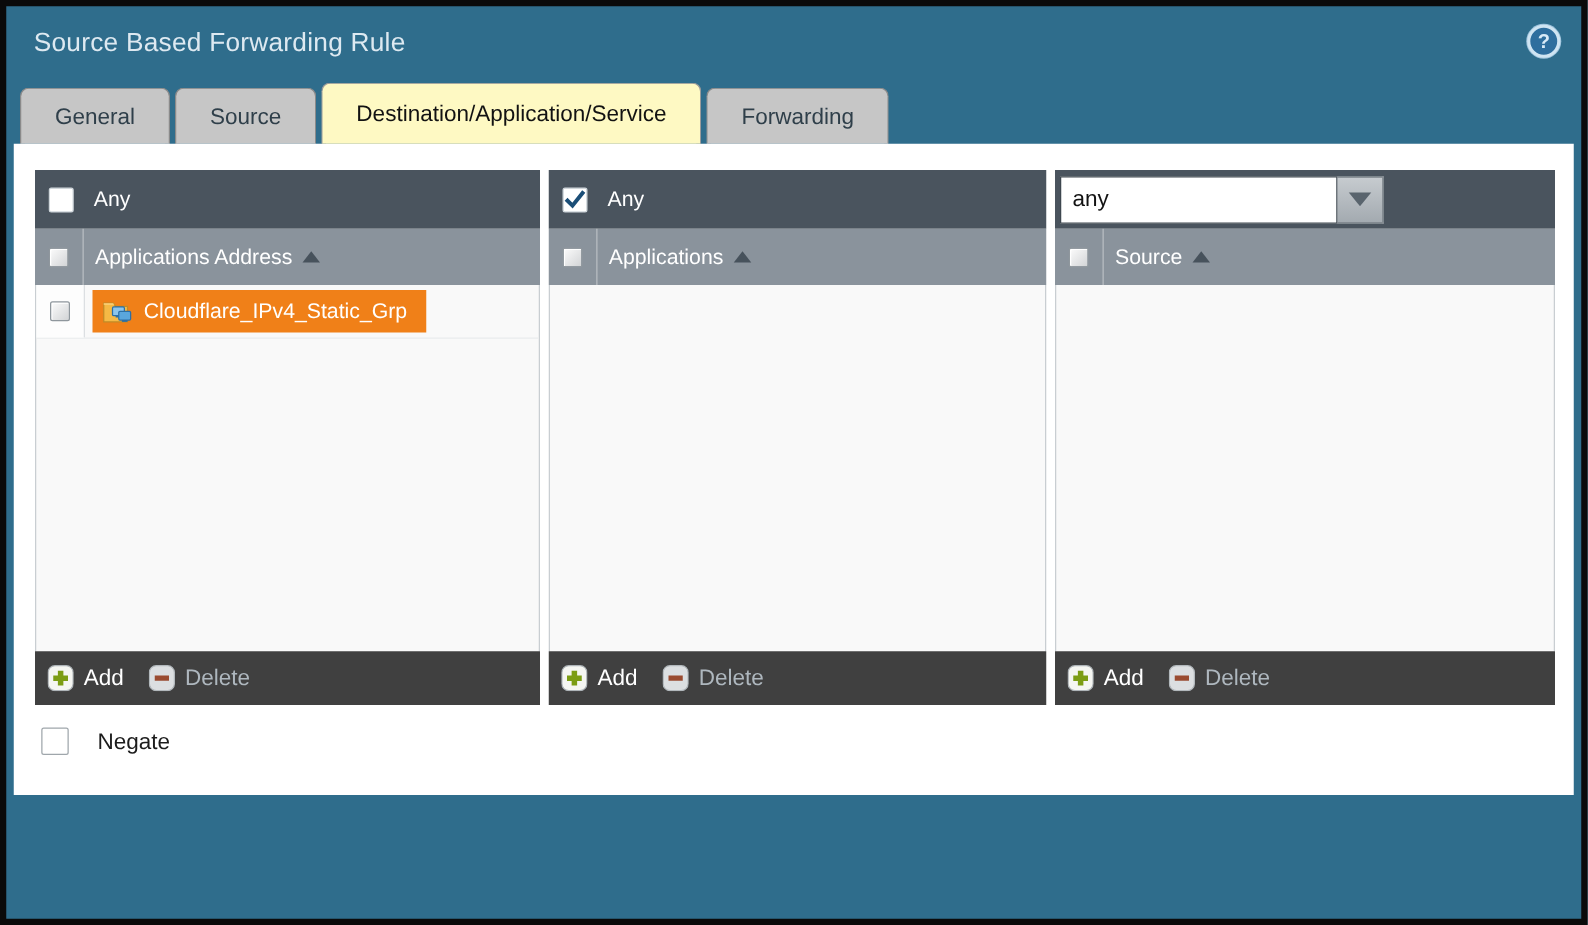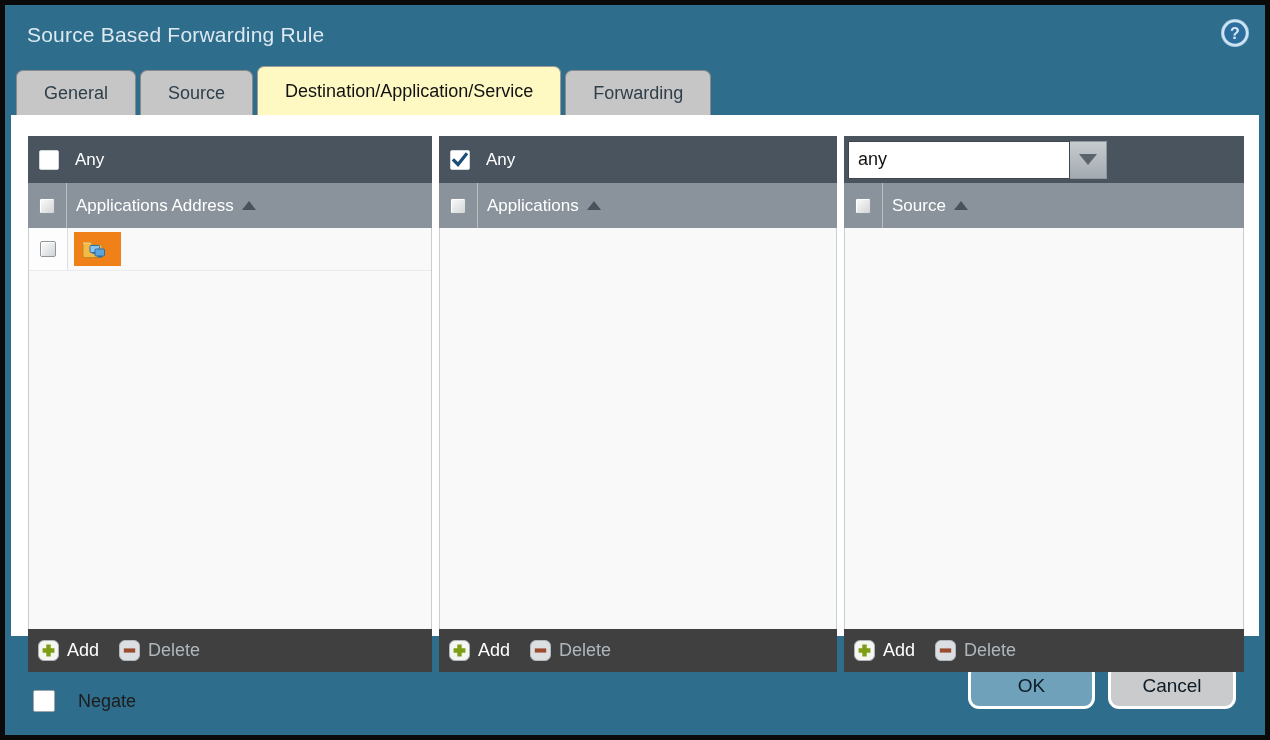--- a/index.html
+++ b/index.html
@@ -32,21 +32,21 @@
   }
   .tab.active {
     background:#fef9c3; color:#121212;
     height:49px; border-color:#9A9A9A;
     position:relative; z-index:3;
   }
 
   
   .panel { background:#FFFFFF; margin:0 6px; height:521px; position:relative; z-index:2; }
   .cols { display:flex; padding:21px 0 0 17px; }
-  .col { height:536px; display:flex; flex-direction:column; margin-right:7px; }
+  .col { height:428px; display:flex; flex-direction:column; margin-right:7px; }
   .col-dest { width:404px; }
   .col-apps { width:398px; }
   .col-svc  { width:400px; }
 
   .col-top {
     background:#4A545E; height:47px; flex:0 0 47px;
     display:flex; align-items:center; padding-left:11px;
     color:#FFFFFF; font-size:17px;
   }
   .col-top .any-label { margin-left:16px; }
@@ -199,20 +199,21 @@
             </span>
             <span class="item-chip">
               <svg width="24" height="20" viewBox="0 0 24 20">
                 <path d="M1 3.5 h7.5 l2 2.5 H20 v12.5 H1 Z" fill="#F5B945" stroke="#C08A26" stroke-width="1"></path>
                 <path d="M1 3.5 h7.5 l1 1.3 H1 Z" fill="#FBD27C"></path>
                 <rect x="8" y="6.5" width="9.5" height="7" rx="1" fill="#8CC5EC" stroke="#2C6FA5"></rect>
                 <rect x="10.5" y="13.5" width="4.5" height="1.5" fill="#2C6FA5"></rect>
                 <rect x="13" y="10" width="9.5" height="7" rx="1" fill="#5AA6DC" stroke="#2C6FA5"></rect>
                 <rect x="15.5" y="17" width="4.5" height="1.5" fill="#2C6FA5"></rect>
               </svg>
+              <span>Cloudflare_IPv4_Static_Grp</span>
             </span>
           </div>
         </div>
         <div class="col-footer">
           <span class="tool-btn add">
             <svg width="21" height="21" viewBox="0 0 21 21">
               <rect x="0.5" y="0.5" width="20" height="20" rx="5.5" fill="#F5F6F2" stroke="#AEB4B8"></rect>
               <path d="M10.5 4.6 v11.8 M4.6 10.5 h11.8" stroke="#7C9D14" stroke-width="4.4"></path>
             </svg>
             <span>Add</span>
@@ -298,22 +299,14 @@
       </div>
 
     </div>
 
     <div class="negate-row">
       <span class="cb-negate"></span>
       <span class="negate-label">Negate</span>
     </div>
   </div>
 
-  <div class="dialog-footer">
-    <div class="btn btn-ok">
-      <span>OK</span>
-    </div>
-    <div class="btn btn-cancel">
-      <span>Cancel</span>
-    </div>
-  </div>
 
 </div>
 
 </body></html>

